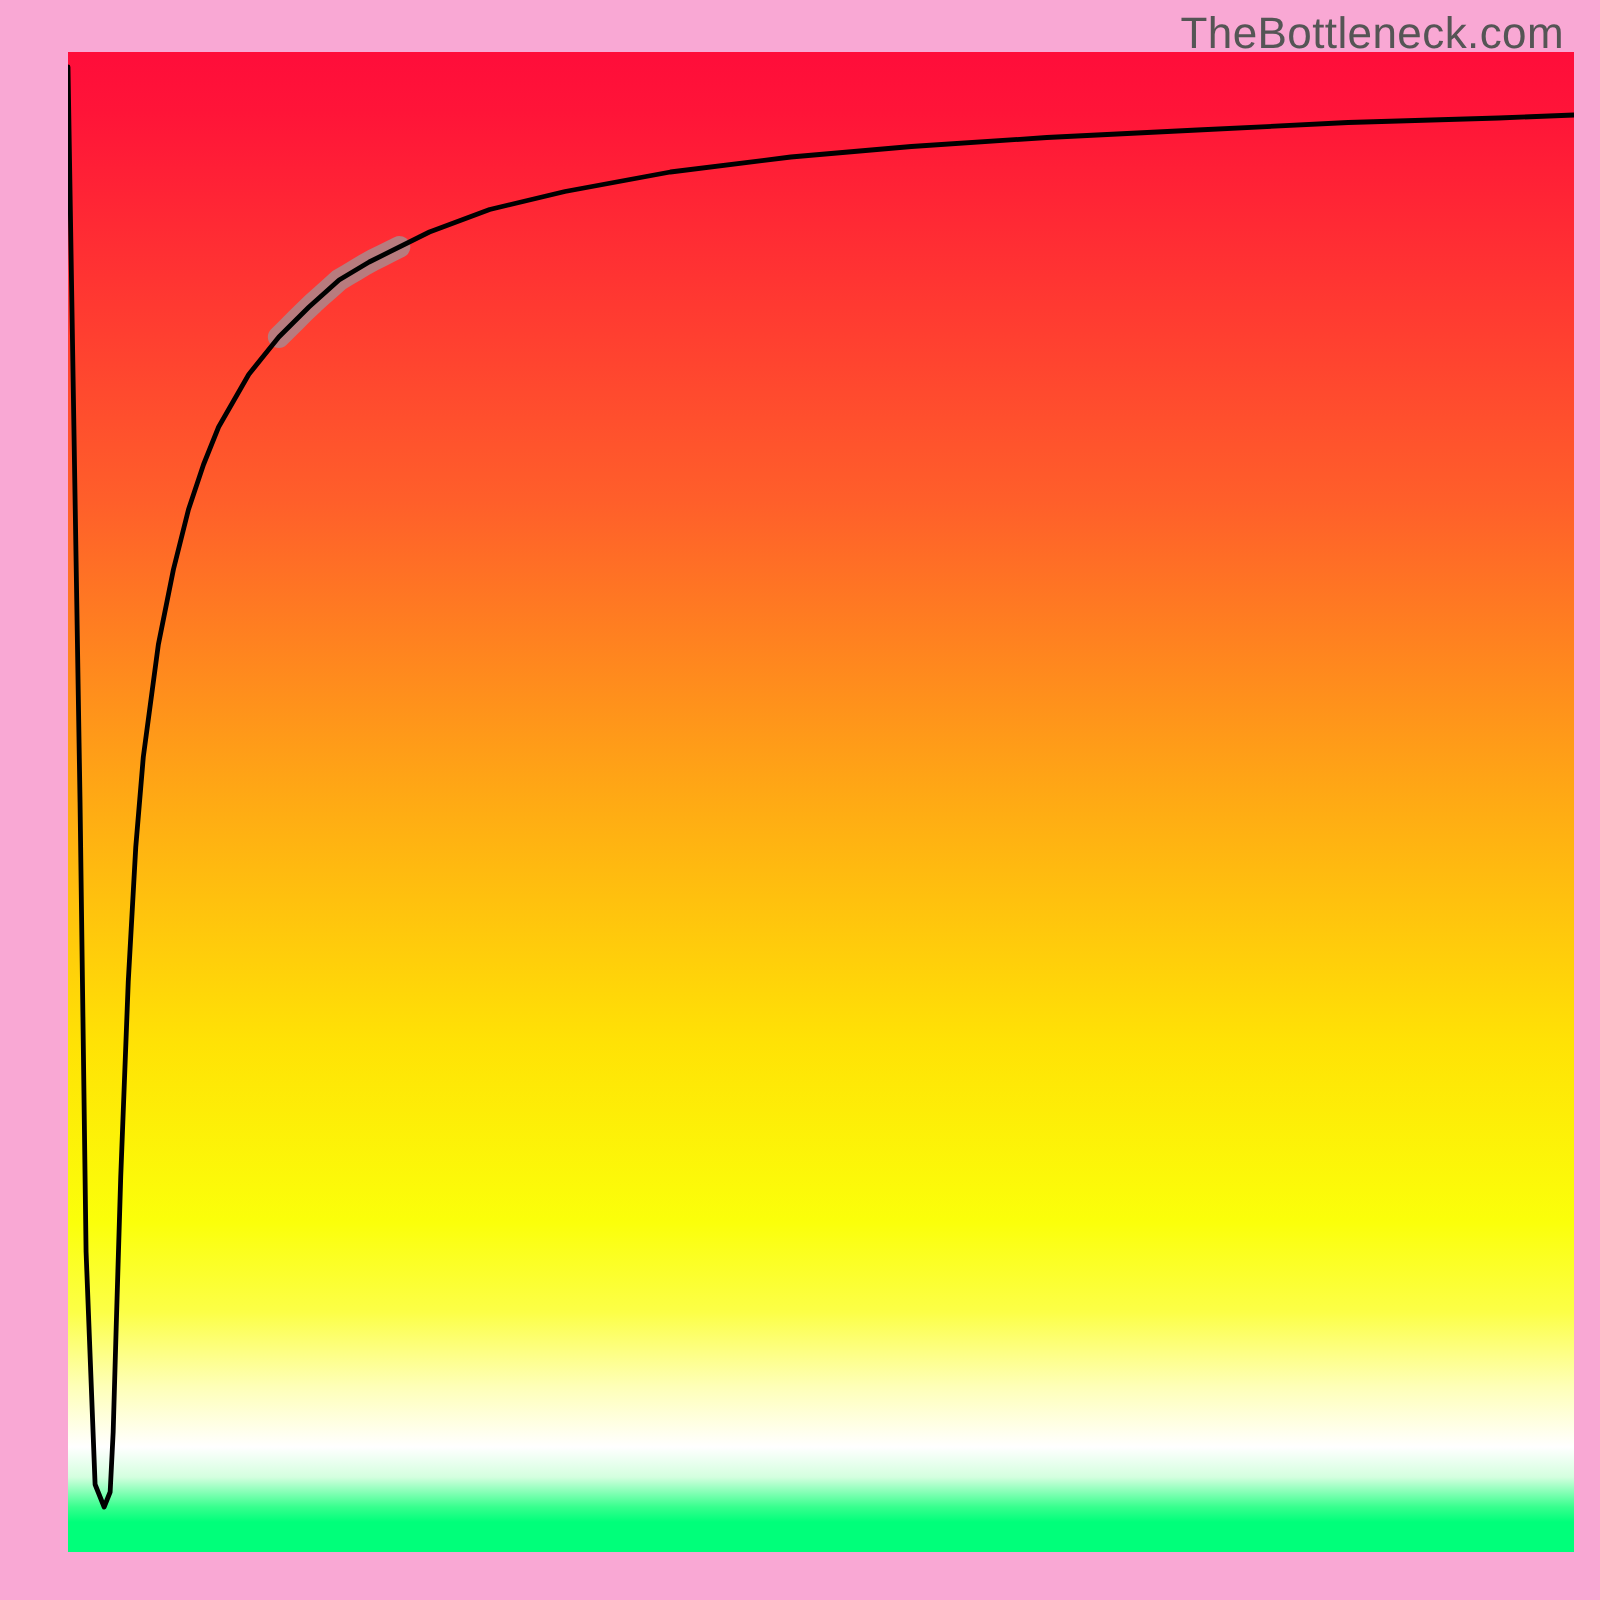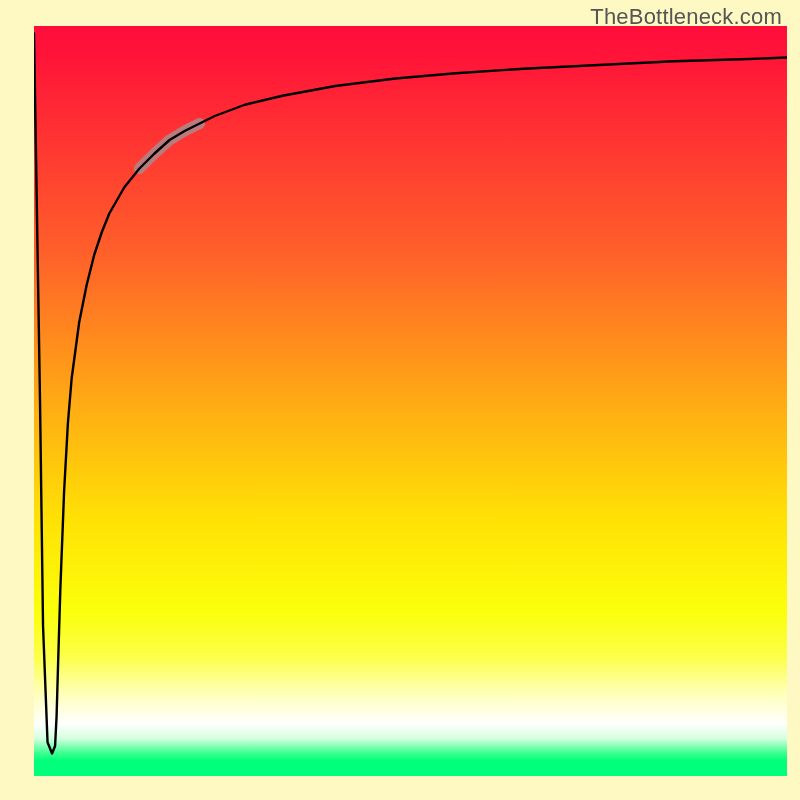--- a/index.html
+++ b/index.html
@@ -8,21 +8,21 @@
     width: 800px;
     height: 800px;
     background: #000;
     font-family: Arial, Helvetica, sans-serif;
     overflow: hidden;
   }
   .frame {
     position: relative;
     width: 800px;
     height: 800px;
-    background: #fef9c3;
+    background: #f9a8d4;
   }
   .plot-area {
     position: absolute;
     left: 34px;
     top: 26px;
     width: 753px;
     height: 750px;
     background: linear-gradient(
       to bottom,
       #ff0d3a 0%,

